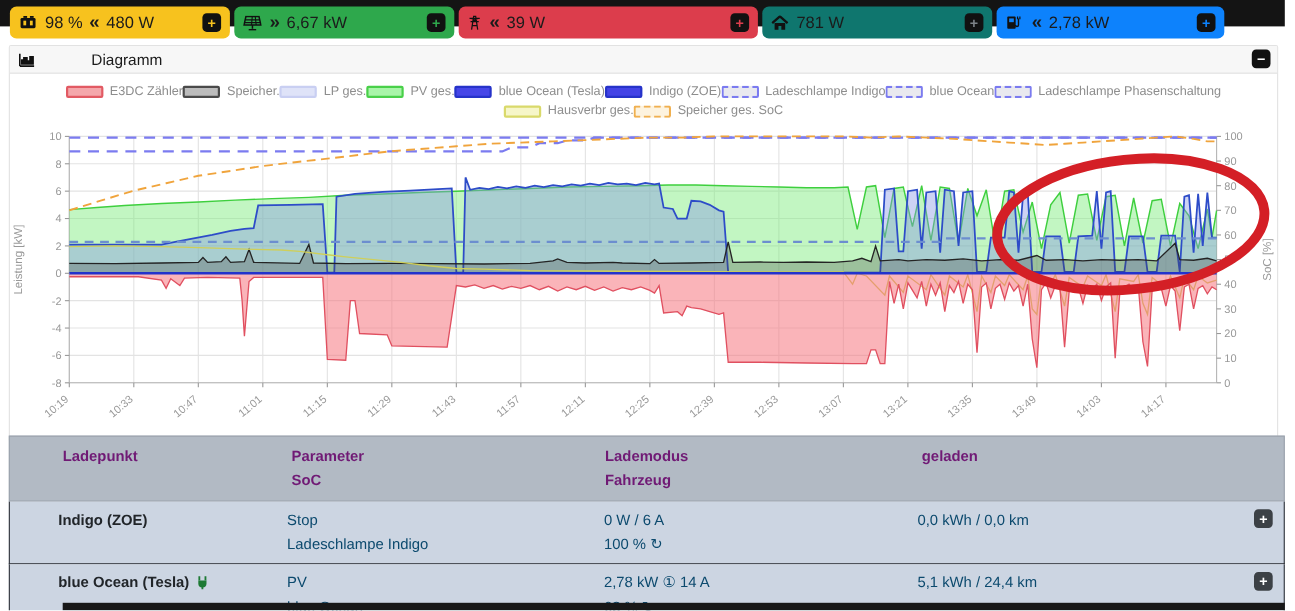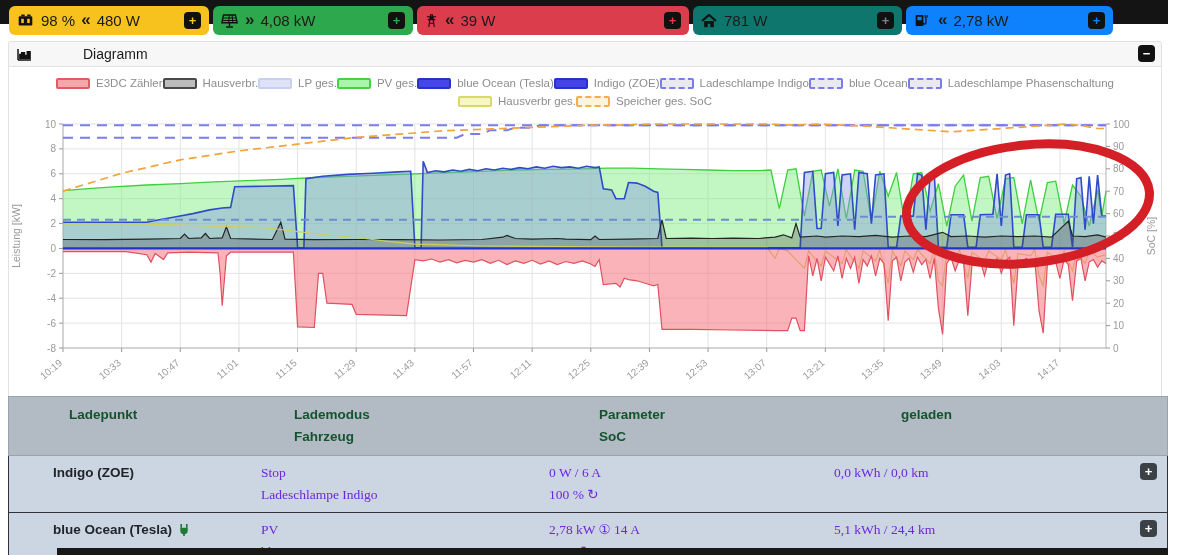--- a/index.html
+++ b/index.html
@@ -22,28 +22,28 @@
                display:flex;align-items:center;justify-content:center;font-size:13px;font-weight:bold;cursor:pointer;}
   
   .legend{padding-top:10px;}
   .legend-row{display:flex;justify-content:center;align-items:center;margin-bottom:6px;flex-wrap:nowrap;}
   .legend-item{display:flex;align-items:center;gap:6px;font-size:11.5px;color:#8d8d8d;white-space:nowrap;}
   .swatch{width:34px;height:11px;border-radius:2px;border:2px solid transparent;box-sizing:border-box;}
   
   .chart-wrap{position:relative;width:1150px;height:282px;margin-top:12px;}
   
   .lp-table{position:absolute;left:8px;top:396px;width:1160px;box-sizing:border-box;font-size:13.5px;}
-  .lp-head{background:#b2bac4;color:#14532d;font-weight:bold;display:flex;padding:7px 16px;border:1px solid #9aa2ac;justify-content:space-between;}
+  .lp-head{background:#b2bac4;color:#701a75;font-weight:bold;display:flex;padding:7px 4px;border:1px solid #9aa2ac;}
   .lp-row{background:#ccd5e2;color:#212529;display:flex;padding:6px 0;border:1px solid #30343a;border-top:none;position:relative;}
   .lp-col{line-height:22px;}
   .c1{width:252px;padding-left:44px;box-sizing:border-box;font-weight:bold;}
   .c2{width:288px;}
   .c3{width:285px;}
   .c4{width:250px;}
-  .lp-row .c2,.lp-row .c3,.lp-row .c4{font-weight:normal;color:#6d28d9;font-family:Liberation Serif, serif;}
+  .lp-row .c2,.lp-row .c3,.lp-row .c4{font-weight:normal;color:#0c4a6e;}
   .row-plus{position:absolute;right:10px;top:7px;width:17px;height:17px;border-radius:4px;background:#3c4146;color:#fff;
             display:flex;align-items:center;justify-content:center;font-size:13px;font-weight:bold;cursor:pointer;}
   .plug{margin-left:6px;vertical-align:-2px;}
   .footerbar{position:absolute;left:57px;top:548px;width:1111px;height:7px;background:#181818;}
 </style>
 </head>
 <body>
 
 <div class="page">
   <div class="topbar" id="topbar">
@@ -64,21 +64,21 @@
       </div>
       <div class="badge" style="left: 213px; width: 200px; background: rgb(46, 168, 76);">
         <span class="icon">
           <svg width="17" height="14" viewBox="0 0 20 16">
             <path d="M3 1 h14 l2 9 h-18 Z" fill="none" stroke="#111" stroke-width="1.6"></path>
             <path d="M9.8 1 L9 10 M2.5 4.5 h15 M1.8 7.5 h16.4 M13 1 l1 9" stroke="#111" stroke-width="1.2"></path>
             <path d="M10 10 v4 M6 15 h8" stroke="#111" stroke-width="1.6"></path>
           </svg>
         </span>
         <span class="chev">»</span>
-        <span class="val">4,08 kW</span>
+        <span class="val">6,67 kW</span>
         <span class="plusbtn" style="color:#2ea84c">+</span>
       </div>
       <div class="badge" style="left: 417px; width: 272px; background: rgb(220, 61, 76);">
         <span class="icon">
           <svg width="13" height="15" viewBox="0 0 14 16">
             <path d="M4 15 L6 2 h2 L10 15 M2 4 h10 M3 7 h8 M4 4 l6 3 M10 4 l-6 3 M4.6 11 h4.8" stroke="#111" stroke-width="1.2" fill="none"></path>
           </svg>
         </span>
         <span class="chev">«</span>
         <span class="val">39 W</span>
@@ -120,21 +120,21 @@
       <span class="collapsebtn">−</span>
     </div>
     <div class="legend">
       <div class="legend-row" id="legend-row1">
           <span class="legend-item">
             <span class="swatch" style="background:#f4a7ab;border-color:#e25a63;border-style:solid"></span>
             <span>E3DC Zähler</span>
           </span>
           <span class="legend-item">
             <span class="swatch" style="background:#bcbcbc;border-color:#4a4a4a;border-style:solid"></span>
-            <span>Hausverbr.</span>
+            <span>Speicher.</span>
           </span>
           <span class="legend-item">
             <span class="swatch" style="background:#dfe3f8;border-color:#c9cff2;border-style:solid"></span>
             <span>LP ges.</span>
           </span>
           <span class="legend-item">
             <span class="swatch" style="background:#a9f5a9;border-color:#49d049;border-style:solid"></span>
             <span>PV ges.</span>
           </span>
           <span class="legend-item">
@@ -299,27 +299,27 @@
           <ellipse cx="1019" cy="85" rx="122" ry="59" transform="rotate(-6 1019 85)" fill="none" stroke="#d41f26" stroke-width="9" stroke-linecap="round"></ellipse>
         </svg>
     </div>
   </div>
 
   <div class="lp-table">
     <div class="lp-head" id="lp-head">
         <div class="lp-col c1">
           <div>Ladepunkt</div>
         </div>
+        <div class="lp-col c3">
+          <div>Parameter</div>
+          <div>SoC</div>
+        </div>
         <div class="lp-col c2">
           <div>Lademodus</div>
           <div>Fahrzeug</div>
-        </div>
-        <div class="lp-col c3">
-          <div>Parameter</div>
-          <div>SoC</div>
         </div>
         <div class="lp-col c4">
           <div>geladen</div>
         </div>
       </div>
     <div id="lp-rows">
         <div class="lp-row">
           <div class="lp-col c1">Indigo (ZOE)</div>
           <div class="lp-col c2">
             <div>Stop</div>

